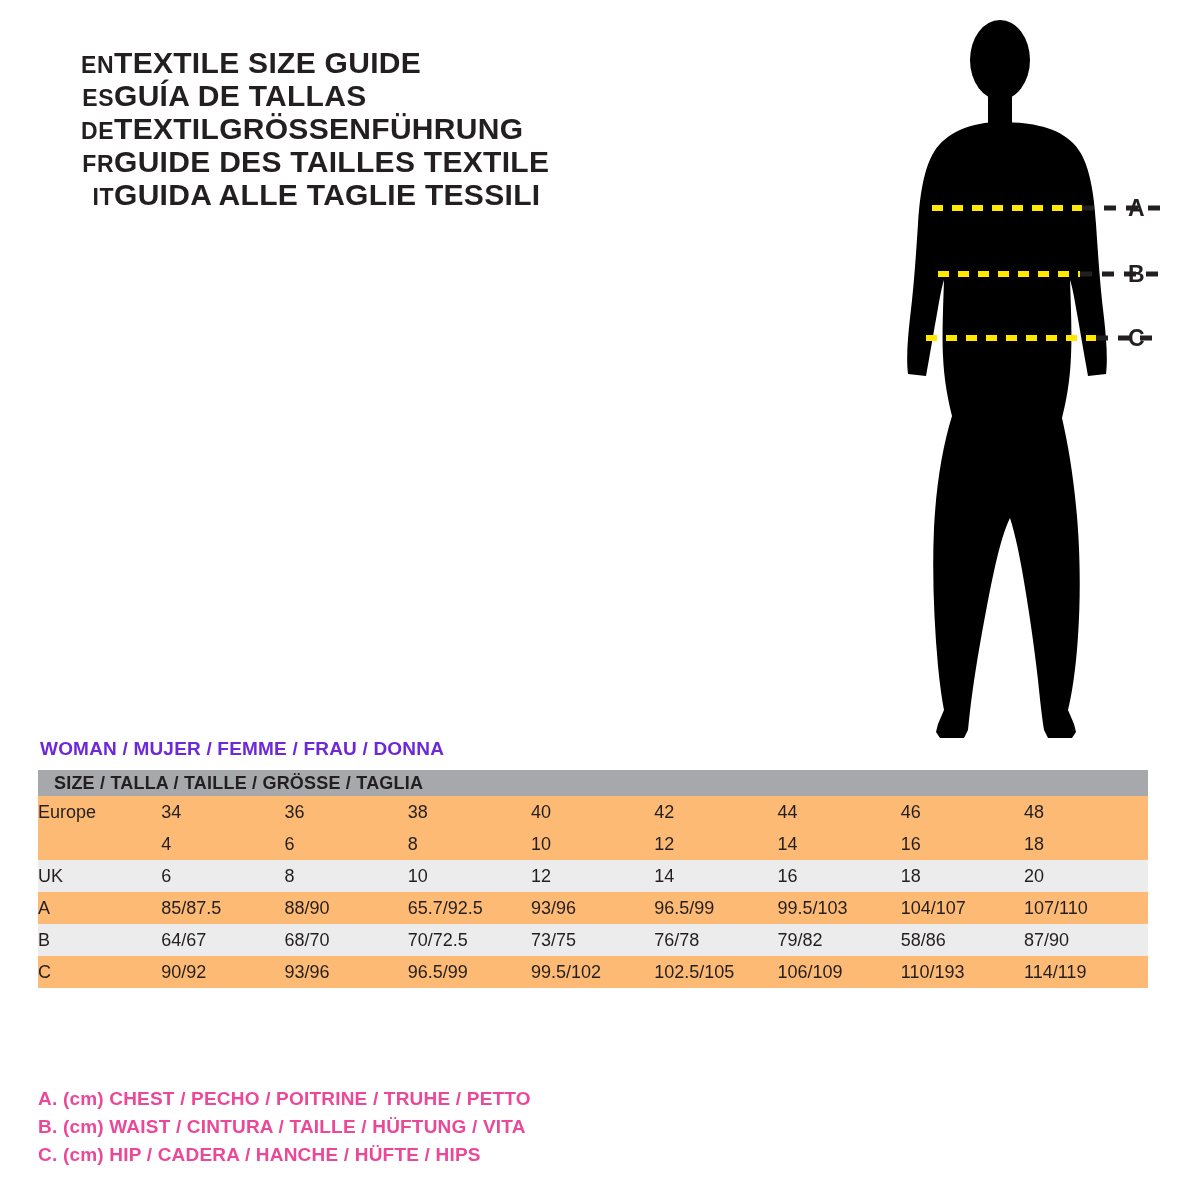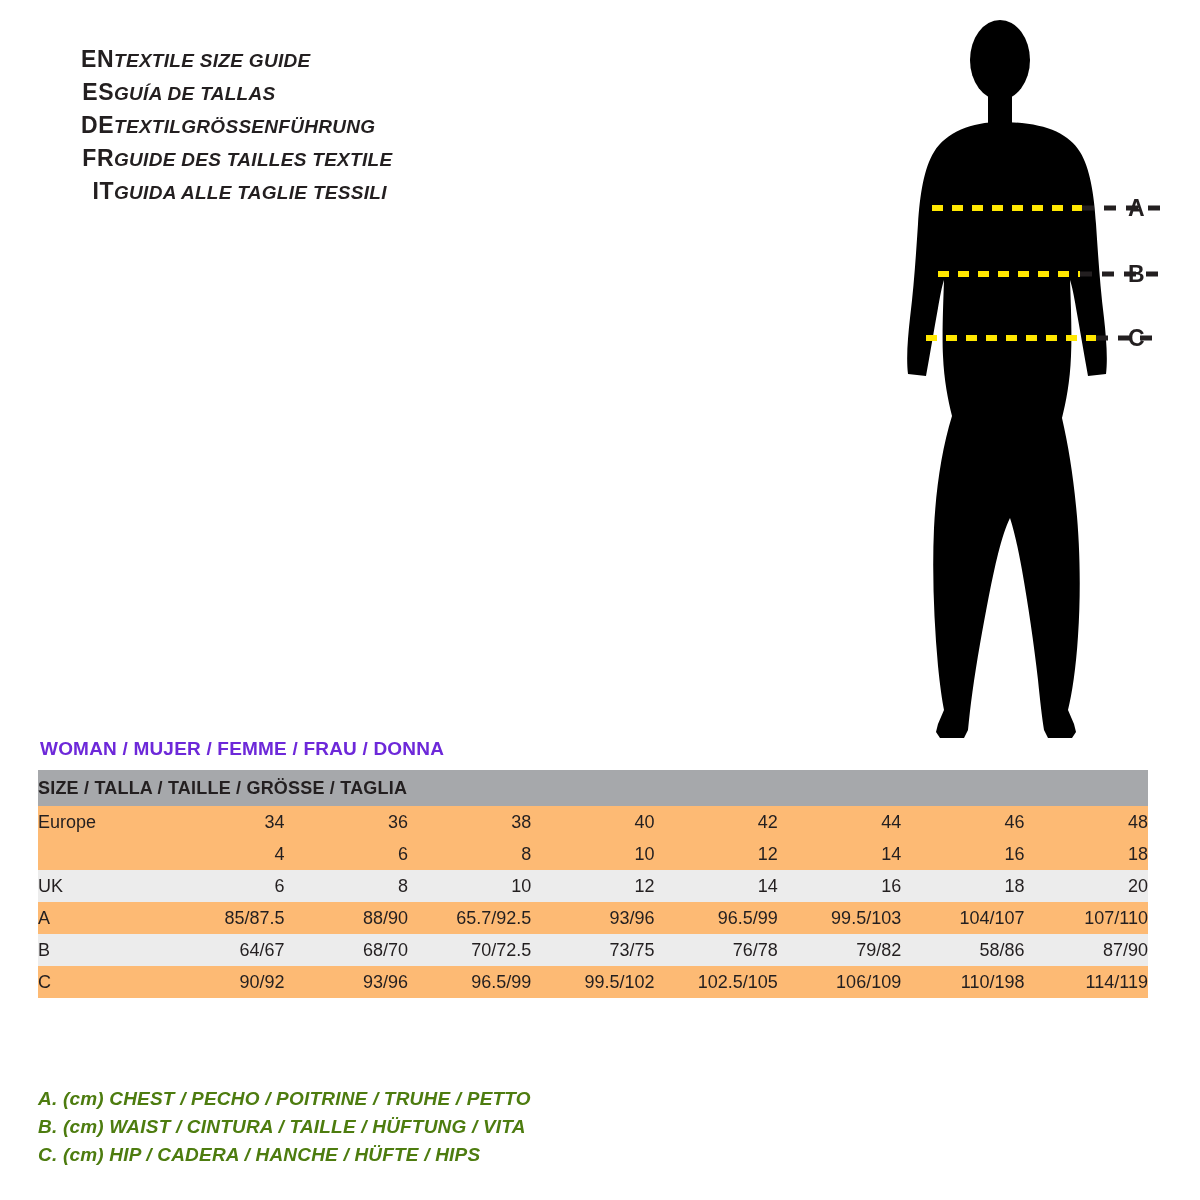--- a/index.html
+++ b/index.html
@@ -30,25 +30,24 @@
     height: 33px;
   }
   .lang-code {
     width: 76px;
     flex: 0 0 76px;
     font-size: 23px;
     font-weight: bold;
     letter-spacing: 0.5px;
   }
   .lang-title {
-    font-size: 19px;
+    font-size: 30px;
     font-weight: bold;
     letter-spacing: 0.3px;
     white-space: nowrap;
-    font-style: italic;
   }
 
   
   #figure-area {
     position: absolute;
     left: 860px;
     top: 18px;
     width: 330px;
     height: 740px;
   }
@@ -88,47 +87,47 @@
     padding: 0;
     color: #231f20;
     border: none;
   }
   td.rowhead {
     text-align: left;
     padding-left: 6px;
     width: 190px;
   }
   td.val {
-    text-align: right;
+    text-align: left;
   }
   tr.head-row td {
     background: #a6a8ab;
     font-weight: bold;
     font-size: 18px;
     letter-spacing: 0.2px;
-    height: 36px;
+    height: 26px;
+    padding-left: 16px;
   }
   tr.shade td { background: #ececec; }
   tr.plain td { background: #fdba74; }
 
   
   #legend {
     position: absolute;
     left: 38px;
     top: 1088px;
     width: 800px;
   }
   .legend-line {
     font-size: 19px;
     font-weight: bold;
     letter-spacing: 0.2px;
     height: 28px;
     white-space: nowrap;
-    color: #4d7c0f;
-    font-style: italic;
+    color: #ec4899;
   }
 </style>
 </head>
 <body>
 
 <div id="lang-block">
   <div class="lang-row">
     <div class="lang-code">EN</div>
     <div class="lang-title">TEXTILE SIZE GUIDE</div>
   </div>
@@ -279,21 +278,21 @@
       </tr>
 
       <tr class="plain">
         <td class="rowhead">C</td>
         <td class="val">90/92</td>
         <td class="val">93/96</td>
         <td class="val">96.5/99</td>
         <td class="val">99.5/102</td>
         <td class="val">102.5/105</td>
         <td class="val">106/109</td>
-        <td class="val">110/198</td>
+        <td class="val">110/193</td>
         <td class="val">114/119</td>
       </tr>
     </tbody>
   </table>
 </div>
 
 <div id="legend">
   <div class="legend-line">A. (cm) CHEST / PECHO / POITRINE / TRUHE / PETTO</div>
   <div class="legend-line">B. (cm) WAIST / CINTURA / TAILLE / HÜFTUNG / VITA</div>
   <div class="legend-line">C. (cm) HIP / CADERA / HANCHE / HÜFTE / HIPS</div>

